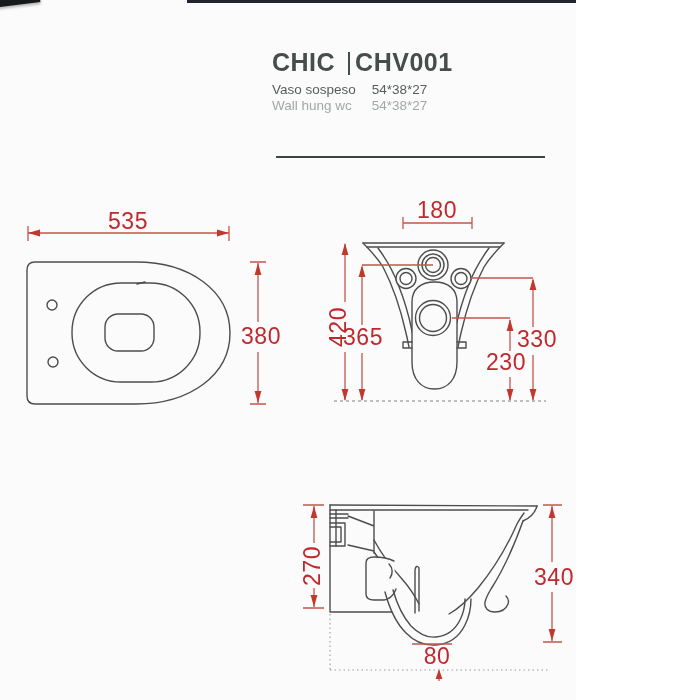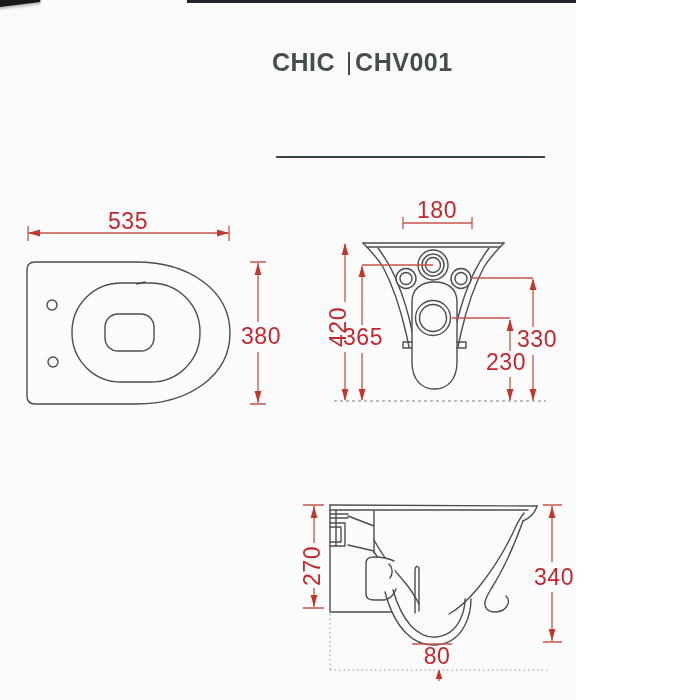--- a/index.html
+++ b/index.html
@@ -39,20 +39,28 @@
 <body>
 
 <div class="page">
 
   <div class="artifact-bar"></div>
   <div class="artifact-corner"></div>
 
   <div class="header">
     <div class="title-row">
       <span>CHIC</span><span class="title-sep"></span><span>CHV001</span>
+    </div>
+    <div class="sub it">
+      <span class="nm">Vaso sospeso</span>
+      <span>54*38*27</span>
+    </div>
+    <div class="sub en">
+      <span class="nm">Wall hung wc</span>
+      <span>54*38*27</span>
     </div>
   </div>
   <div class="rule"></div>
 
   <svg class="canvas" width="700" height="700" viewBox="0 0 700 700">
 
     <g>
       <path class="bl" d="M 35 262 L 136 262 C 190 262 230 291 230 333 C 230 375 190 404 136 404 L 35 404 Q 27 404 27 396 L 27 270 Q 27 262 35 262 Z"></path>
       <rect class="bl" x="72" y="283" width="128" height="99" rx="49" ry="49"></rect>
       <path class="bl" d="M 137 284 L 145 282"></path>

